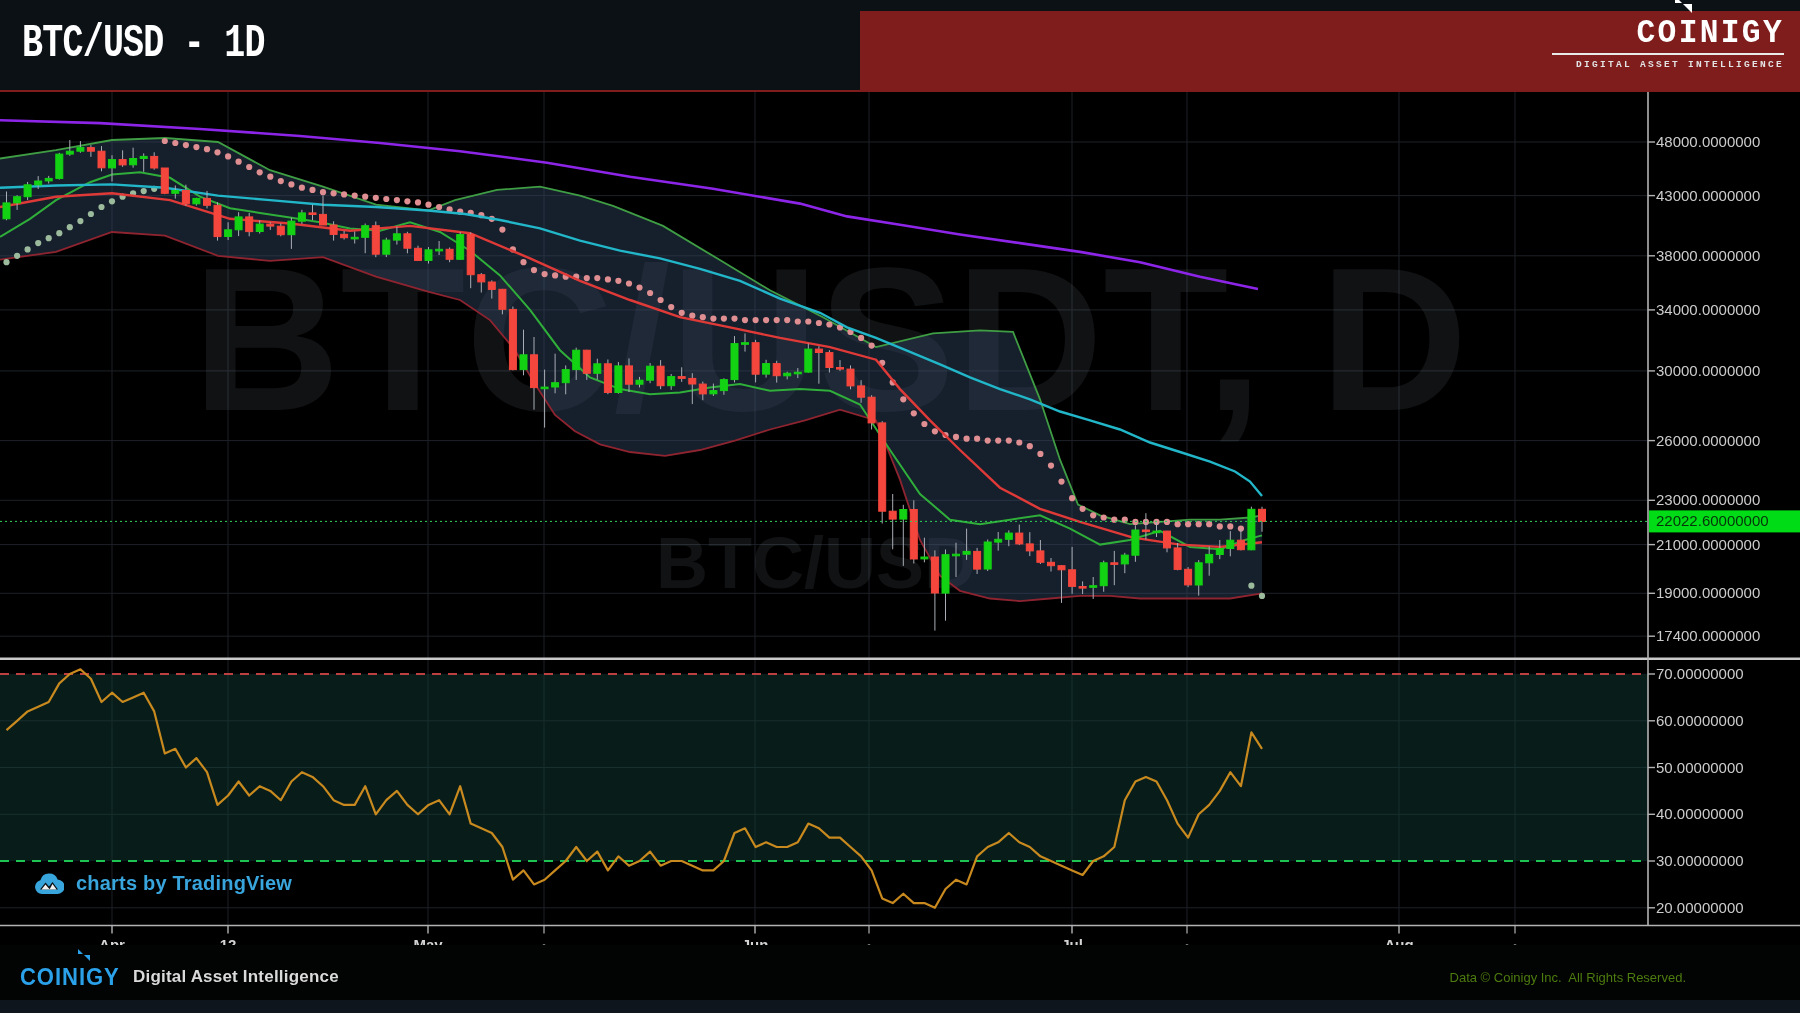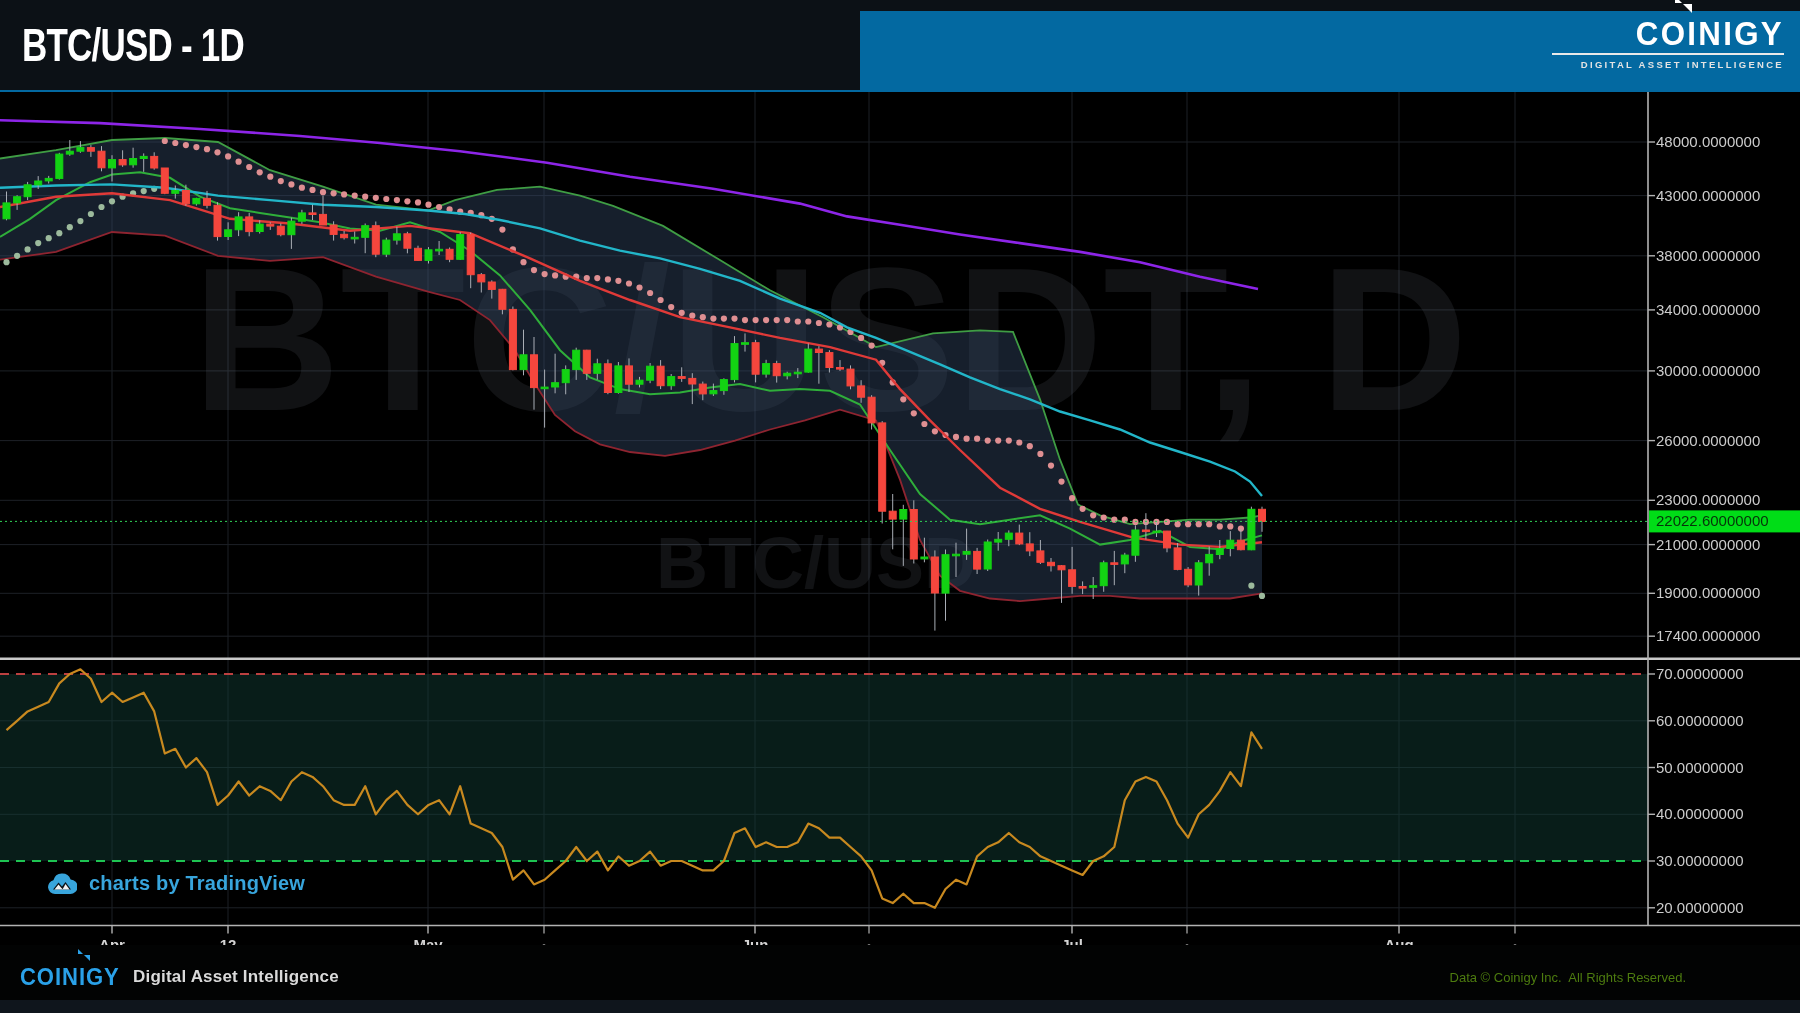--- a/index.html
+++ b/index.html
@@ -1,36 +1,36 @@
 <!DOCTYPE html>
 <html><head>
 <meta charset="utf-8">
 <style>
   html,body{margin:0;padding:0;background:#000;}
   #root{position:relative;width:1800px;height:1013px;background:#000;overflow:hidden;
         font-family:"Liberation Sans",sans-serif;-webkit-font-smoothing:antialiased;}
   
-  #header{position:absolute;left:0;top:0;width:1800px;height:92px;background:#0369a1;}
+  #header{position:absolute;left:0;top:0;width:1800px;height:92px;background:#7f1d1d;font-family:Liberation Mono, monospace;}
   #header-topstrip{position:absolute;left:0;top:0;width:1800px;height:11px;background:#0c1116;}
   #header-panel{position:absolute;left:0;top:0;width:860px;height:90px;background:#0c1116;}
   #page-title{position:absolute;left:22px;top:18px;color:#fff;font-size:46px;font-weight:bold;
       letter-spacing:-1px;transform:scaleX(0.76);transform-origin:left center;white-space:nowrap;}
   
   #brand{position:absolute;top:16px;right:16px;width:232px;text-align:right;}
   #brand-word{color:#fff;font-size:34px;font-weight:bold;letter-spacing:2.5px;line-height:34px;
       transform:scaleX(0.92);transform-origin:right center;}
   #brand-rule{height:2px;background:#e9e9e9;margin-top:3px;}
   #brand-tag{color:#e3e3e3;font-size:9.5px;font-weight:bold;letter-spacing:2.3px;margin-top:4px;white-space:nowrap;}
   .brand-mark{position:absolute;background:#fff;}
   #bm1{width:9px;height:9px;top:-12px;right:92px;clip-path:polygon(0 0,100% 0,100% 100%);}
   #bm2{width:7px;height:7px;top:-20px;right:102px;clip-path:polygon(0 0,100% 100%,0 100%);}
   
   #chart-svg{position:absolute;left:0;top:0;}
   
-  #tv-attr{position:absolute;left:47px;top:872px;display:flex;align-items:center;cursor:pointer;}
+  #tv-attr{position:absolute;left:34px;top:872px;display:flex;align-items:center;cursor:pointer;}
   #tv-attr svg{display:block;}
   #tv-text{color:#38a5dc;font-size:20px;font-weight:bold;margin-left:12px;letter-spacing:0.2px;}
   
   #footer{position:absolute;left:0;top:945px;width:1800px;height:55px;background:#020303;}
   #footer-logo{position:absolute;left:20px;top:18px;}
   #footer-logo-word{color:#2aa1e8;font-size:24px;font-weight:bold;letter-spacing:1px;transform:scaleX(0.92);transform-origin:left center;}
   .footer-mark{position:absolute;background:#2aa1e8;}
   #fm1{width:6px;height:6px;top:-8px;left:64px;clip-path:polygon(0 0,100% 0,100% 100%);}
   #fm2{width:5px;height:5px;top:-14px;left:58px;clip-path:polygon(0 0,100% 100%,0 100%);}
   #footer-tagline{position:absolute;left:133px;top:22px;color:#dadada;font-size:17px;font-weight:bold;letter-spacing:0.2px;}

